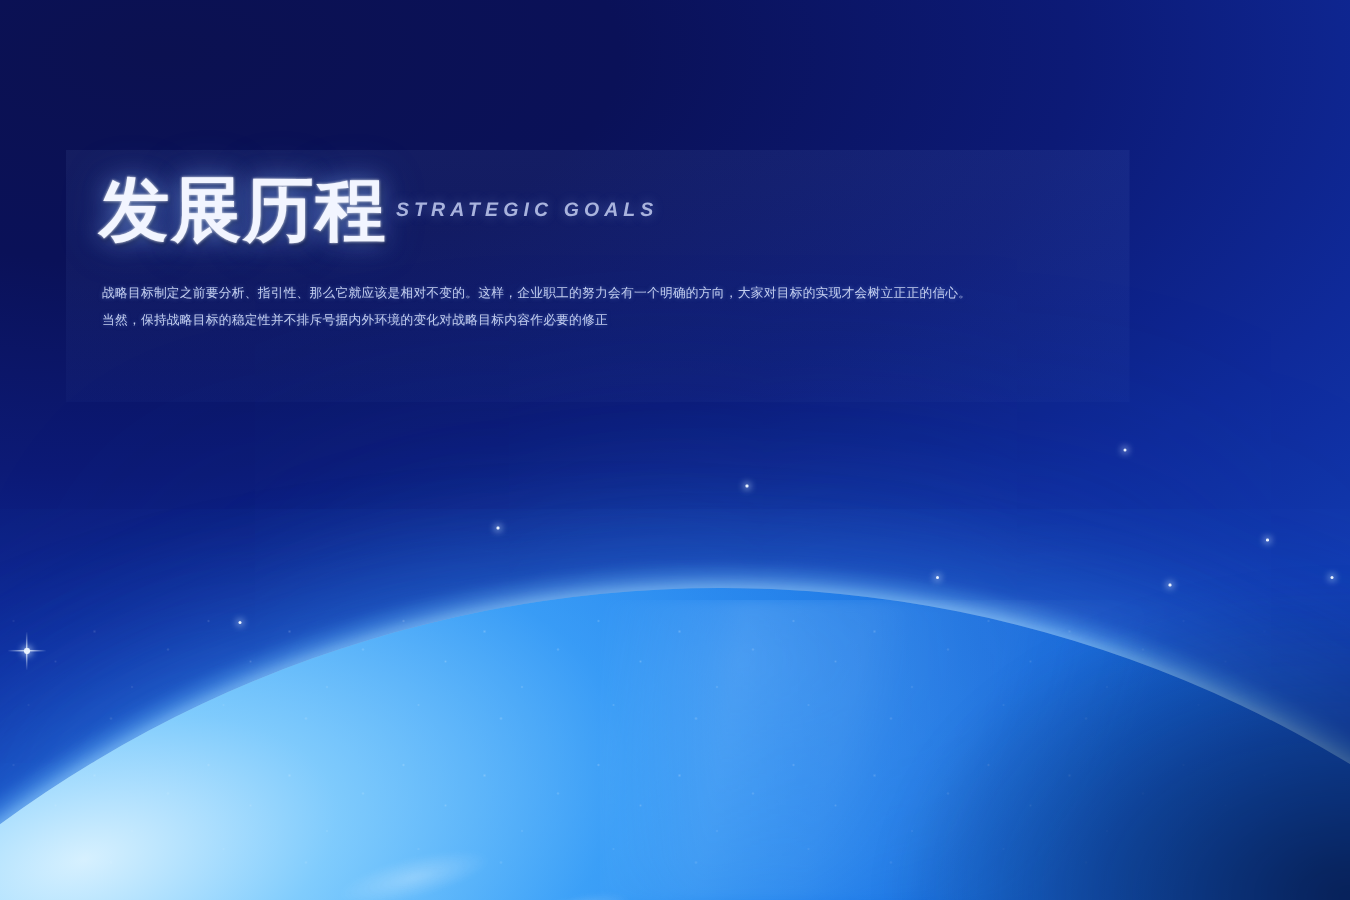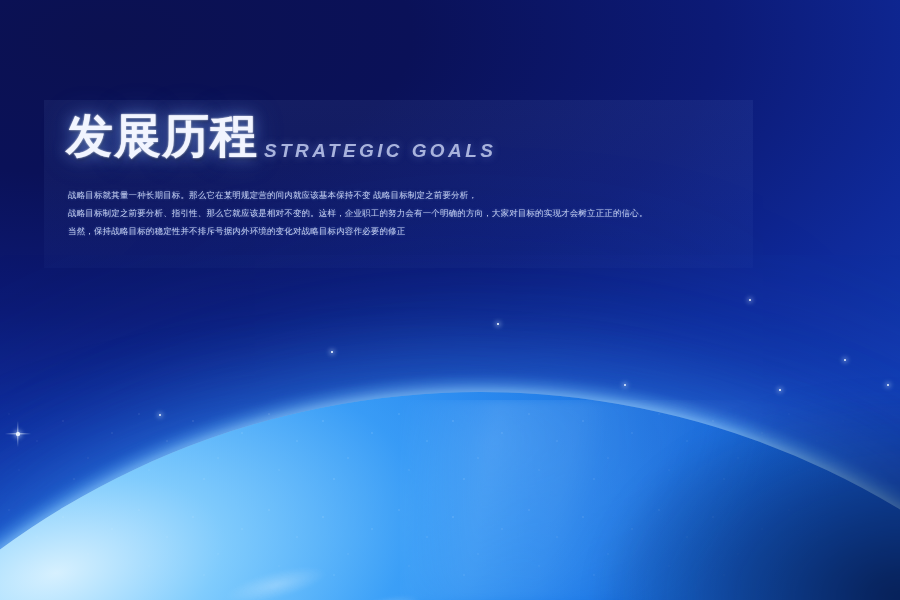--- a/index.html
+++ b/index.html
@@ -224,41 +224,41 @@
   .heading {
     position: absolute;
     left: 66px;
     top: 116px;
     display: flex;
     align-items: flex-end;
     gap: 6px;
     white-space: nowrap;
   }
   .title-cn {
-    font-family: Liberation Mono, monospace;
+    font-family: Liberation Sans, sans-serif;
     font-weight: 700;
     font-size: 47px;
     line-height: 1;
     letter-spacing: 1px;
     color: #f2f5ff;
     text-shadow:
       0 0 2px rgba(255,255,255,0.9),
       0 0 14px rgba(150,190,255,0.55),
       0 0 30px rgba(90,150,255,0.35),
       1px 2px 4px rgba(0,0,0,0.45);
   }
   .title-en {
     font-family: "Liberation Sans", "DejaVu Sans", sans-serif;
     font-style: italic;
     font-weight: 700;
-    font-size: 19px;
+    font-size: 13px;
     line-height: 1;
     letter-spacing: 3.4px;
     color: #a9b3dd;
-    margin-bottom: 3px;
+    margin-bottom: 17px;
     text-shadow: 0 0 8px rgba(130,160,230,0.45);
   }
 
   
   .body-copy {
     position: absolute;
     left: 68px;
     top: 188px;
     width: 680px;
   }
@@ -303,18 +303,17 @@
     </div>
 
   <div class="panel"></div>
 
   <div class="heading">
     <span class="title-cn">发展历程</span>
     <span class="title-en">STRATEGIC GOALS</span>
   </div>
 
   <div class="body-copy">
-    <p>战略目标就其量一种长期目标。那么它在某明规定营的间内就应该基本保持不变 战略目标制定之前要分析，</p>
     <p>战略目标制定之前要分析、指引性、那么它就应该是相对不变的。这样，企业职工的努力会有一个明确的方向，大家对目标的实现才会树立正正的信心。</p>
     <p>当然，保持战略目标的稳定性并不排斥号据内外环境的变化对战略目标内容作必要的修正</p>
   </div>
 
 </div>
 
 </body></html>

